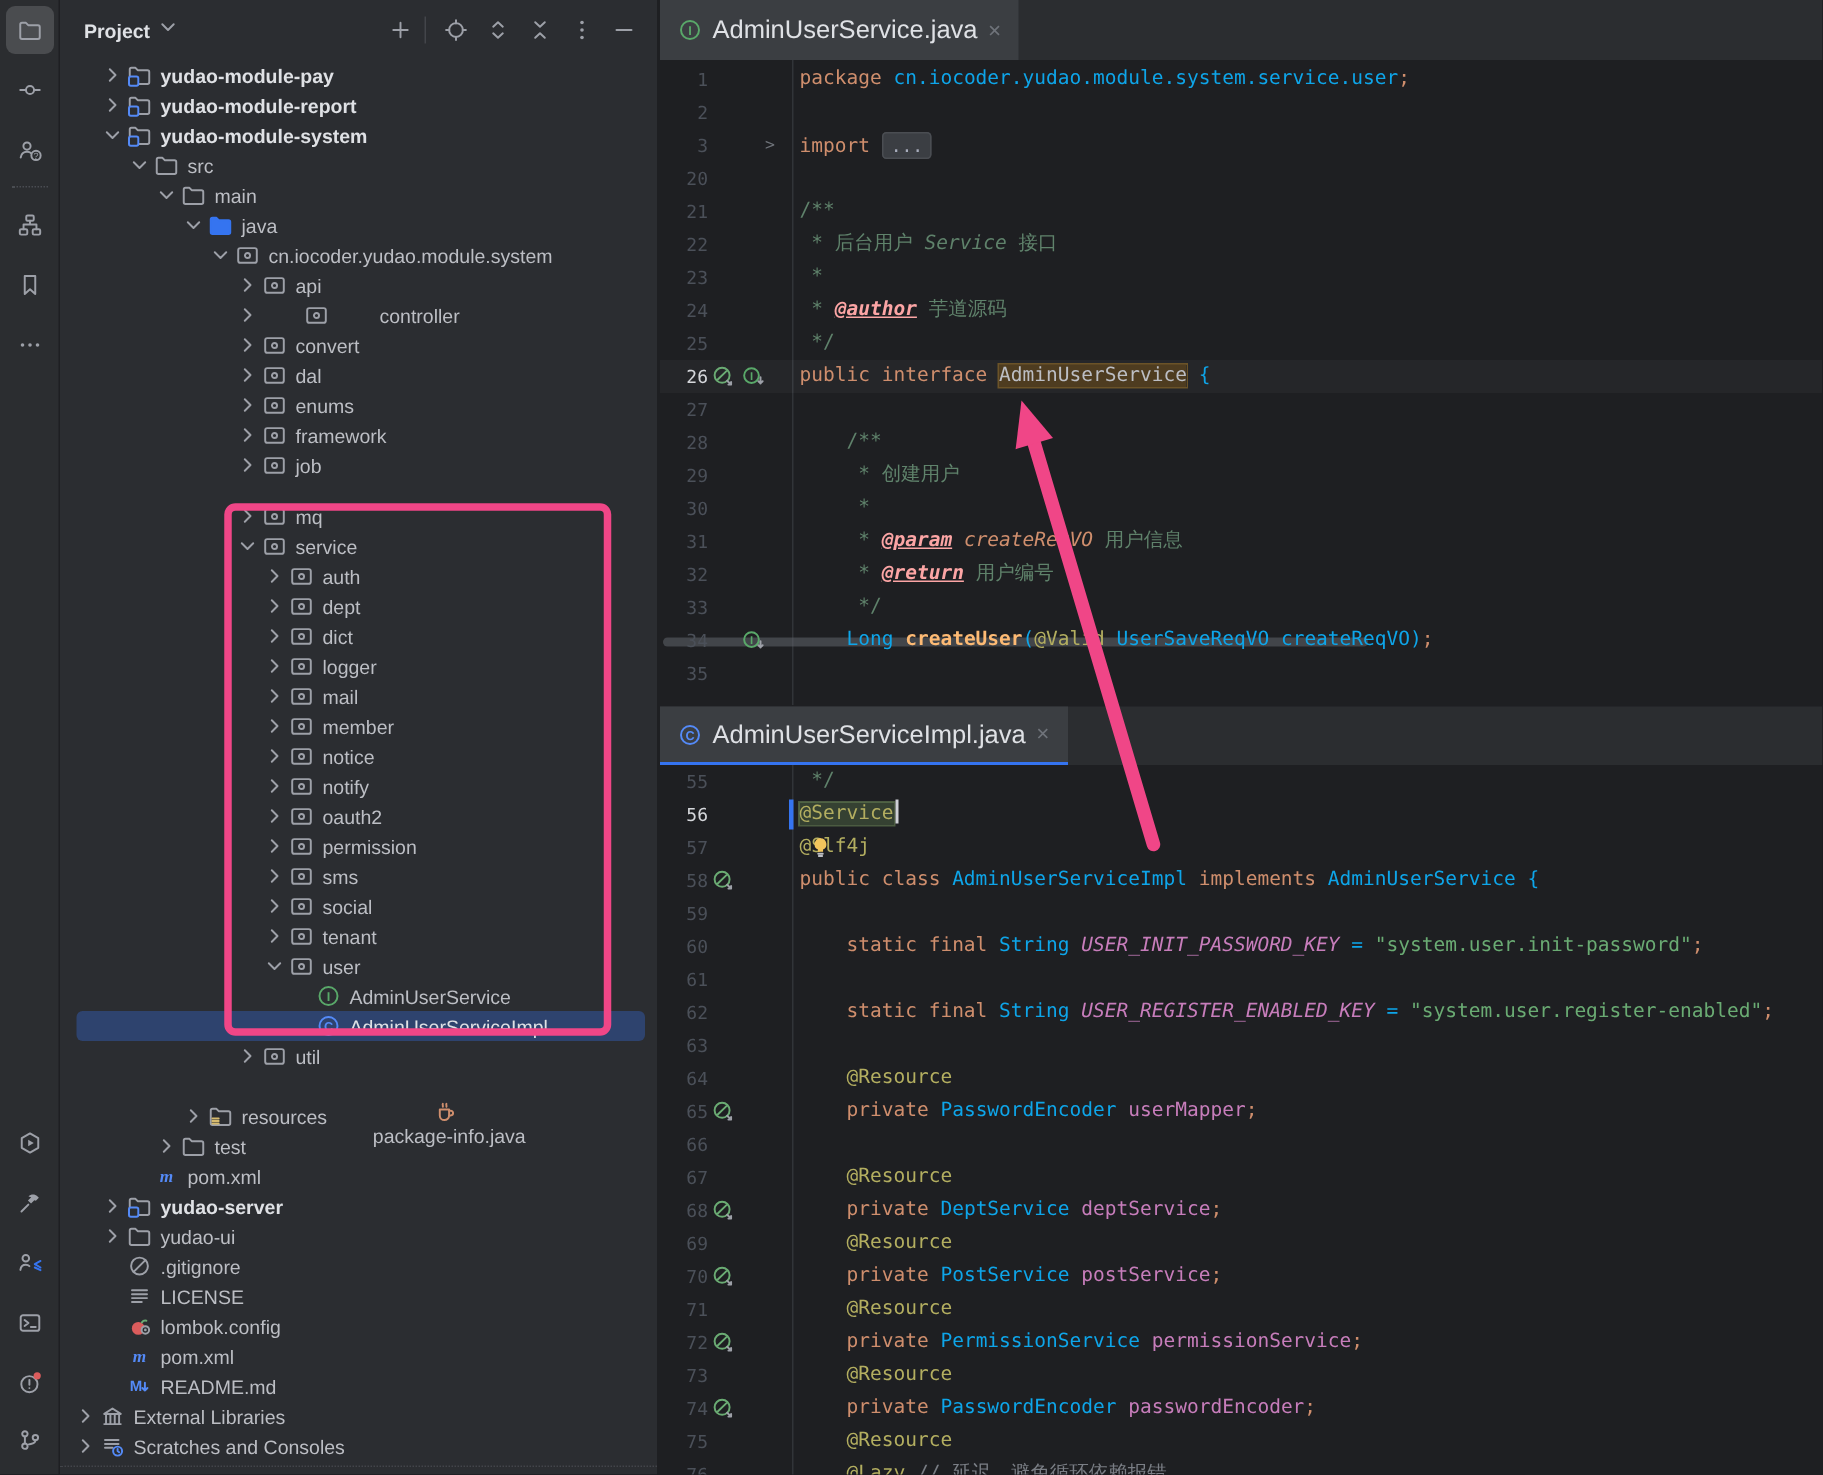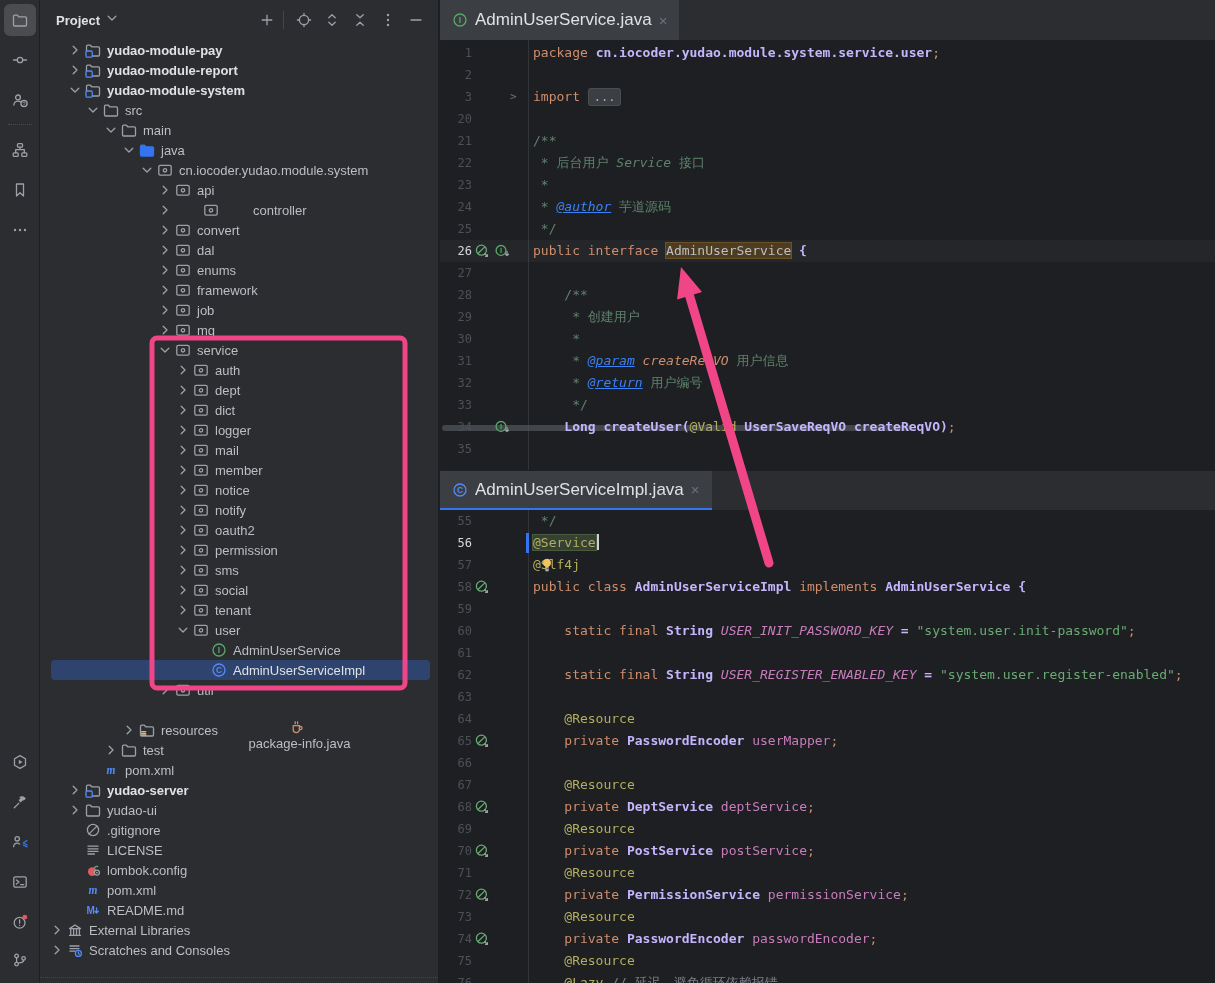--- a/index.html
+++ b/index.html
@@ -66,27 +66,27 @@
   .ln.cur { color:#D5D7DB; }
   .gut-ic { position:absolute; top:3px; width:16px; height:16px; z-index:1; }
   .fold-chev { position:absolute; left:70px; top:0; color:#6F737A; font-size:11px; z-index:1; }
   .code { position:absolute; left:93px; top:0; z-index:1; }
 
   .tk-kw   { color:#CF8E6D; }
   .tk-ann  { color:#B3AE60; }
   .tk-str  { color:#6AAB73; }
   .tk-doc  { color:#5F826B; }
   .tk-doci { color:#5F826B; font-style:italic; }
-  .tk-dtag { color:#3b82f6; font-weight:400; font-style:italic; text-decoration:underline; }
+  .tk-dtag { color:#fca5a5; font-weight:700; font-style:italic; text-decoration:underline; }
   .tk-dpar { color:#CF8E6D; font-style:italic; }
-  .tk-txt  { color:#c4b5fd;font-weight:bold; }
+  .tk-txt  { color:#0ea5e9; }
   .tk-semi { color:#CF8E6D; }
   .tk-cons { color:#C77DBB; font-style:italic; }
   .tk-fld  { color:#C77DBB; }
-  .tk-mth  { color:#c4b5fd; font-weight:700; }
+  .tk-mth  { color:#fdba74; font-weight:700; }
   .tk-cmt  { color:#7A7E85; }
   .tk-fold { background:#3B3E43; color:#A8ADBD; border:1px solid #4A4D52; border-radius:3px;
     padding:1px 5px; font-size:12px; }
   .tk-hlbox { background:#4E3C20; box-shadow:0 0 0 1px #6B5328; color:#BCBEC4; }
   .tk-annhl { color:#B3AE60; background:rgba(110,145,90,0.30);
     box-shadow:0 0 0 1px rgba(130,165,105,0.45); }
 
   .caret { display:inline-block; width:2px; height:16px; background:#CED0D6;
     vertical-align:-3px; margin-left:1px; }
   .caret-line-bar { position:absolute; left:86px; top:1px; width:3px; height:20px;
@@ -459,21 +459,21 @@
             </svg>
           </span>
           <span class="slot">
             <svg class="ic" width="16" height="16" viewBox="0 0 16 16" fill="none" stroke="#9DA0A8" stroke-width="1.3" stroke-linecap="round" stroke-linejoin="round">
               <rect x="1.8" y="3.4" width="12.4" height="9.8" rx="1.4"></rect>
               <circle cx="8" cy="8.3" r="1.7"></circle>
             </svg>
           </span>
           <span class="tree-label">job</span>
         </div>
-        <div class="tree-row" style="padding-left: 116px;">
+        <div class="tree-row" style="padding-left: 116px; margin-top: 14px;">
           <span class="slot">
             <svg class="ic" width="16" height="16" viewBox="0 0 16 16" fill="none" stroke="#9DA0A8" stroke-width="1.3" stroke-linecap="round" stroke-linejoin="round">
               <path d="M6.2 4.2L10 8l-3.8 3.8"></path>
             </svg>
           </span>
           <span class="slot">
             <svg class="ic" width="16" height="16" viewBox="0 0 16 16" fill="none" stroke="#9DA0A8" stroke-width="1.3" stroke-linecap="round" stroke-linejoin="round">
               <rect x="1.8" y="3.4" width="12.4" height="9.8" rx="1.4"></rect>
               <circle cx="8" cy="8.3" r="1.7"></circle>
             </svg>

